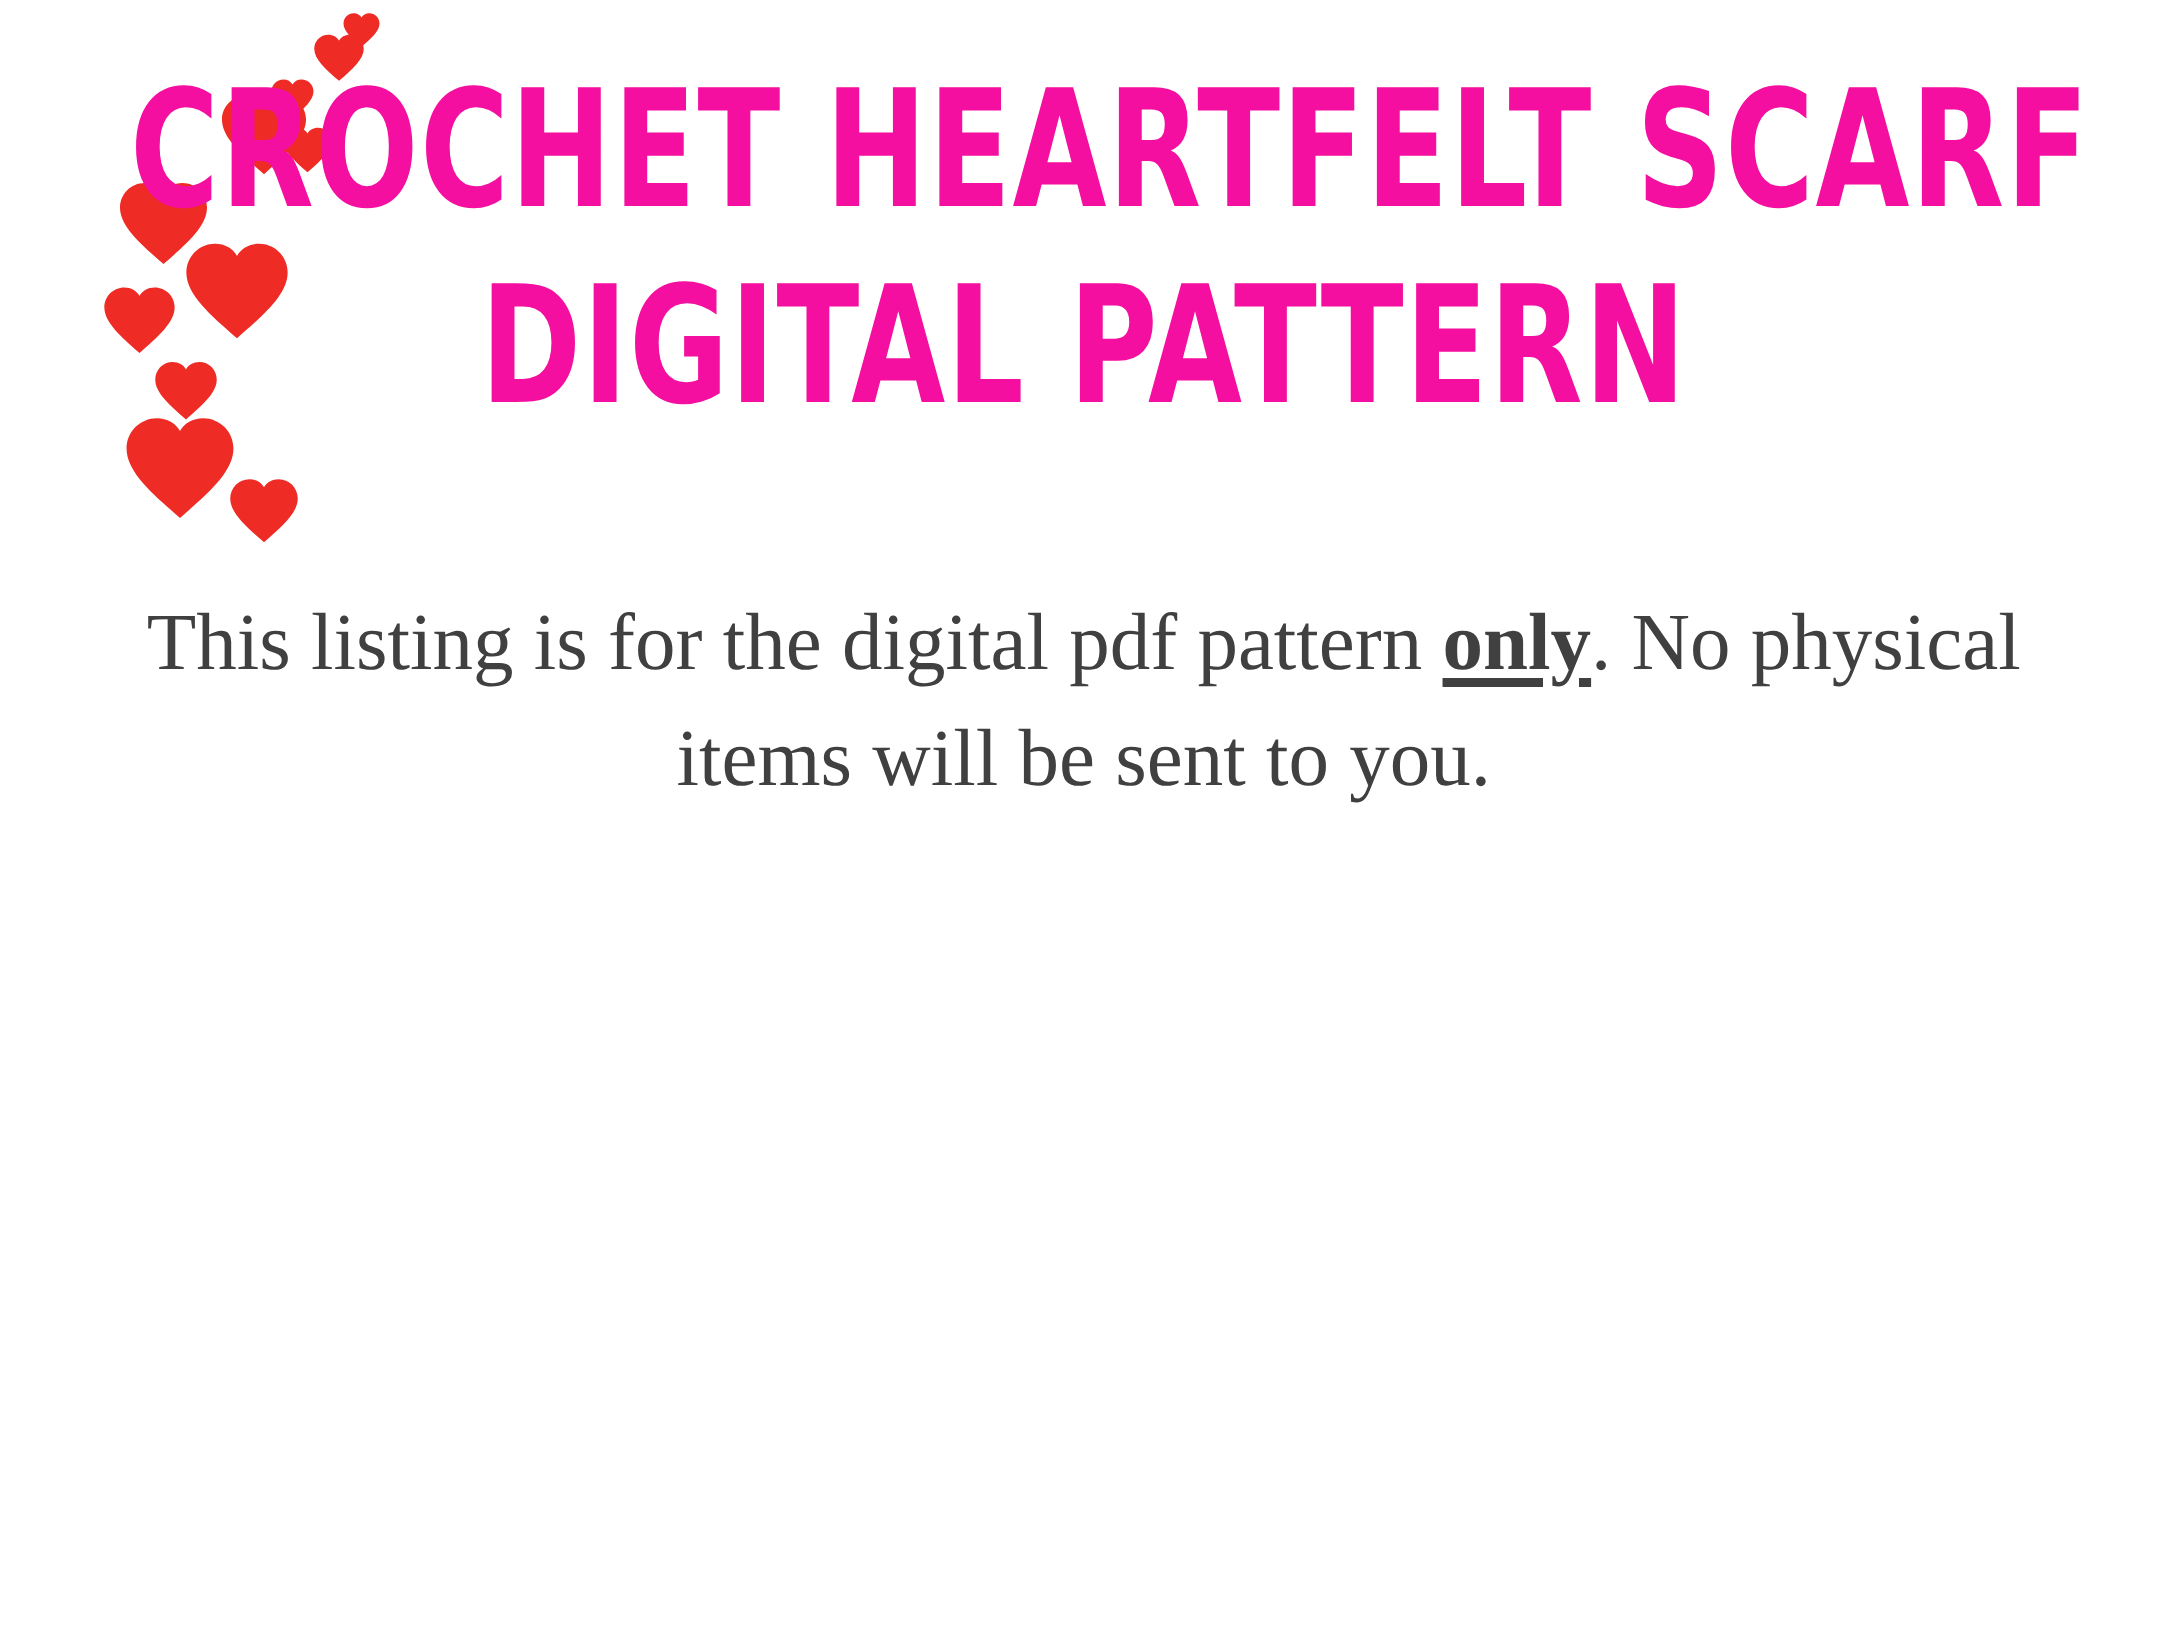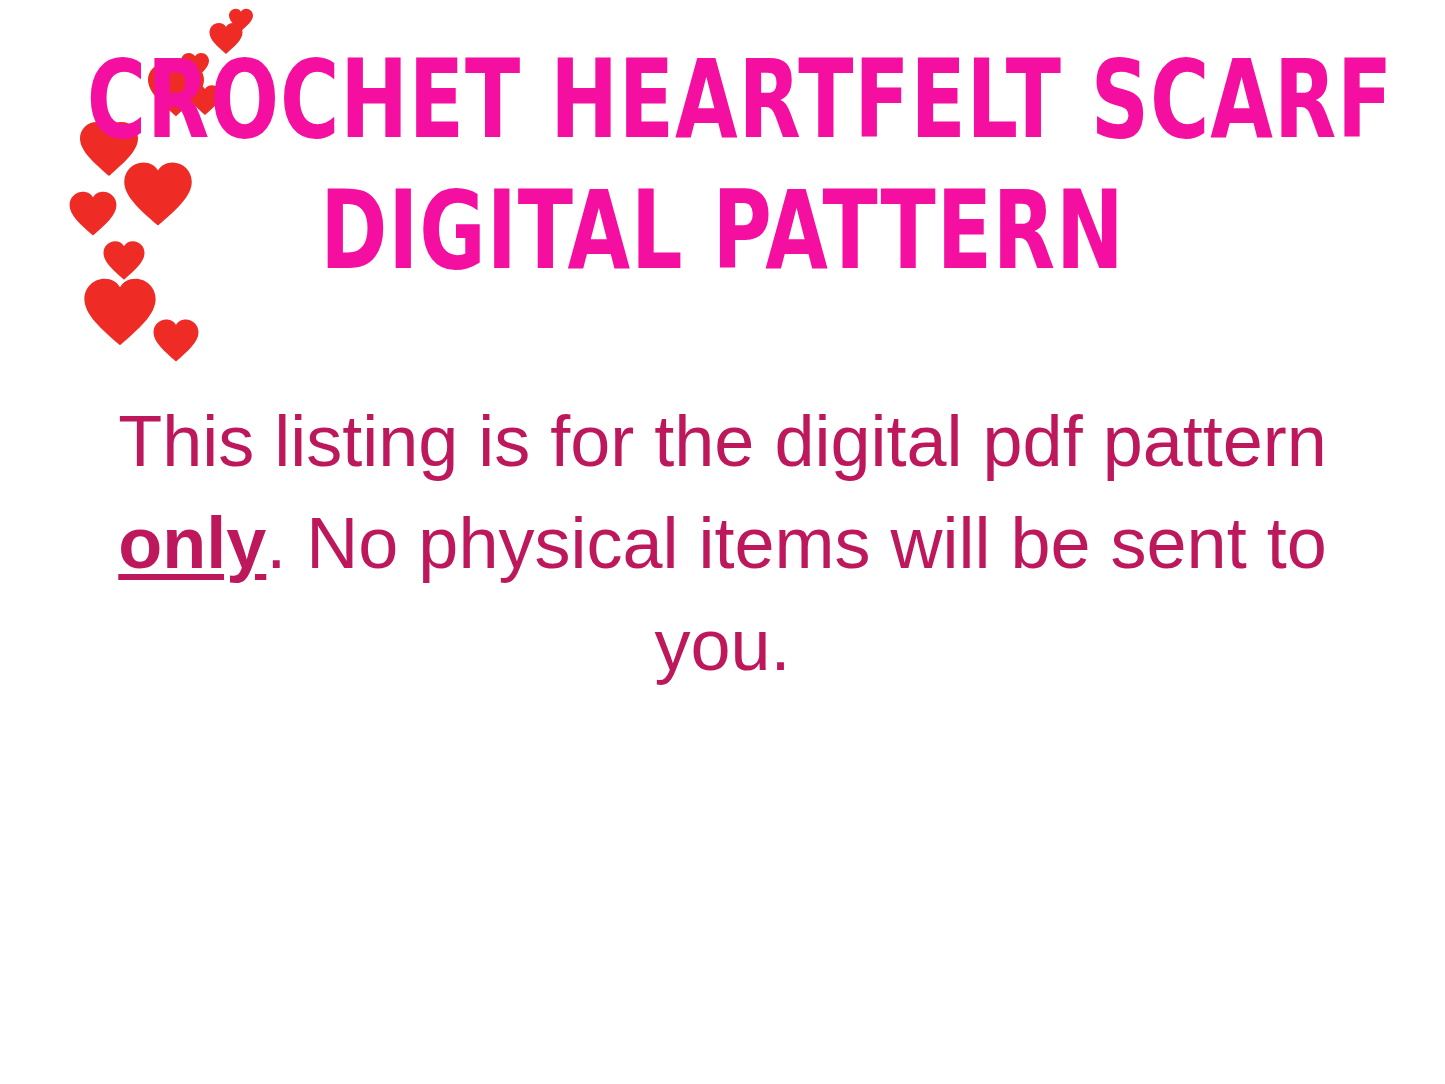--- a/index.html
+++ b/index.html
@@ -63,23 +63,23 @@
     margin-top: 34px;
   }
 
   
   .body-copy {
     position: absolute;
     left: 50px;
     top: 390px;
     width: 1345px;
     text-align: center;
-    color: #be185d;
-    font-family: Liberation Sans, sans-serif;
-    font-size: 72px;
+    color: #404040;
+    font-family: Liberation Serif, serif;
+    font-size: 54px;
     line-height: 1.42;
     font-weight: 400;
   }
   .body-copy p {
     margin: 0;
   }
   .body-copy .p2 {
     margin-top: 2px;
   }
   .u-bold {

